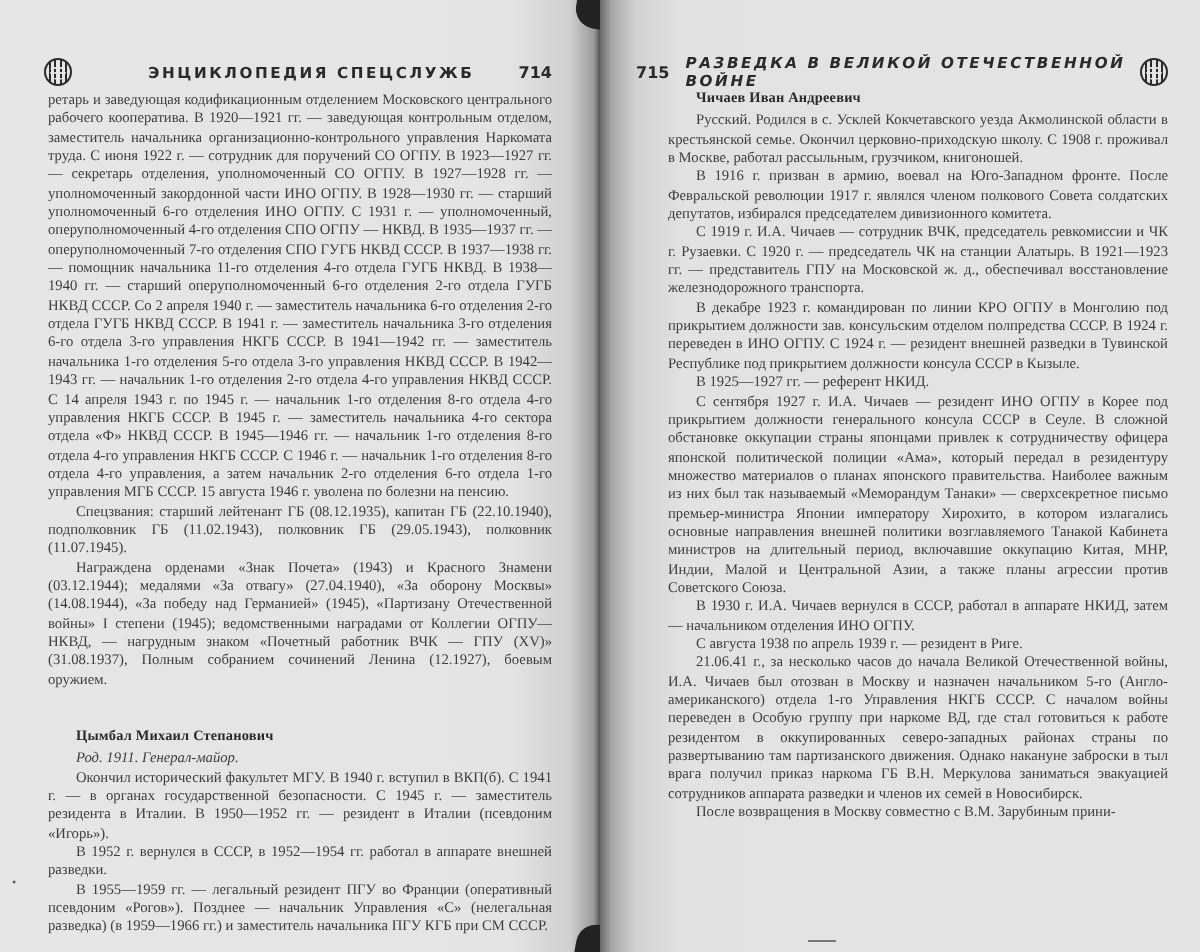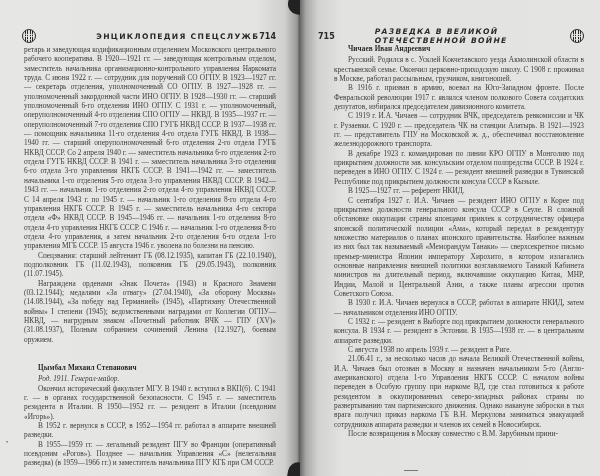--- a/index.html
+++ b/index.html
@@ -28,31 +28,31 @@
     position:absolute; right:-4px; top:-6px; width:16px; height:20px;
     background:#222; border-radius:0 0 0 10px; transform:rotate(10deg);
   }
   .corner-dark.bottom { top:auto; bottom:-6px; border-radius:10px 0 0 0; }
   .header {
     position:absolute; top:28px; height:16px; display:flex; align-items:center;
     font-family:"DejaVu Sans", sans-serif; font-weight:bold; font-size:7.6px; letter-spacing:1.3px;
     color:#2a2a2a;
   }
   .left .header { left:22px; right:24px; }
-  .right .header { left:18px; right:16px;gap:32px; }
+  .right .header { left:18px; right:16px; }
   .globe {
     width:14px; height:14px; border-radius:50%; border:1.6px solid #2a2a2a;
     box-sizing:border-box; position:relative; background:
       repeating-linear-gradient(to right, transparent 0 1.6px, #2a2a2a 1.6px 2.6px);
   }
   .globe::after {
     content:""; position:absolute; inset:2px; border-radius:50%;
     background:repeating-linear-gradient(to bottom, transparent 0 1.6px, rgba(230,230,228,.9) 1.6px 2.6px);
   }
-  .left .header .title { flex:1; text-align:right; padding-left:16px; }
+  .left .header .title { flex:1; text-align:center; padding-left:16px; }
   .left .header .pnum { font-size:8px; letter-spacing:0; }
   .right .header .pnum { font-size:8px; letter-spacing:0; margin-right:8px; }
   .right .header .title { flex:1;font-style:italic; }
   .text {
     position:absolute; font-size:7.35px; line-height:9.35px; text-align:justify;
     color:#3d3d3d;
   }
   .left .text { top:45px; left:24px; width:252px; }
   .right .text { top:45px; left:34px; width:250px; }
   .text p { margin:0; text-indent:14px; }
@@ -101,21 +101,20 @@
     </div>
     <div class="text">
       <div class="entry-name">Чичаев Иван Андреевич</div>
       <p>Русский. Родился в с. Усклей Кокчетавского уезда Акмолинской области в крестьянской семье. Окончил церковно-приходскую школу. С 1908 г. проживал в Москве, работал рассыльным, грузчиком, книгоношей.</p>
       <p>В 1916 г. призван в армию, воевал на Юго-Западном фронте. После Февральской революции 1917 г. являлся членом полкового Совета солдатских депутатов, избирался председателем дивизионного комитета.</p>
       <p>С 1919 г. И.А. Чичаев — сотрудник ВЧК, председатель ревкомиссии и ЧК г. Рузаевки. С 1920 г. — председатель ЧК на станции Алатырь. В 1921—1923 гг. — представитель ГПУ на Московской ж. д., обеспечивал восстановление железнодорожного транспорта.</p>
       <p>В декабре 1923 г. командирован по линии КРО ОГПУ в Монголию под прикрытием должности зав. консульским отделом полпредства СССР. В 1924 г. переведен в ИНО ОГПУ. С 1924 г. — резидент внешней разведки в Тувинской Республике под прикрытием должности консула СССР в Кызыле.</p>
       <p>В 1925—1927 гг. — референт НКИД.</p>
       <p>С сентября 1927 г. И.А. Чичаев — резидент ИНО ОГПУ в Корее под прикрытием должности генерального консула СССР в Сеуле. В сложной обстановке оккупации страны японцами привлек к сотрудничеству офицера японской политической полиции «Ама», который передал в резидентуру множество материалов о планах японского правительства. Наиболее важным из них был так называемый «Меморандум Танаки» — сверхсекретное письмо премьер-министра Японии императору Хирохито, в котором излагались основные направления внешней политики возглавляемого Танакой Кабинета министров на длительный период, включавшие оккупацию Китая, МНР, Индии, Малой и Центральной Азии, а также планы агрессии против Советского Союза.</p>
       <p>В 1930 г. И.А. Чичаев вернулся в СССР, работал в аппарате НКИД, затем — начальником отделения ИНО ОГПУ.</p>
-      <p>С 1932 г. — резидент в Выборге под прикрытием должности генерального консула. В 1934 г. — резидент в Эстонии. В 1935—1938 гг. — в центральном аппарате разведки.</p>
       <p>С августа 1938 по апрель 1939 г. — резидент в Риге.</p>
       <p>21.06.41 г., за несколько часов до начала Великой Отечественной войны, И.А. Чичаев был отозван в Москву и назначен начальником 5-го (Англо-американского) отдела 1-го Управления НКГБ СССР. С началом войны переведен в Особую группу при наркоме ВД, где стал готовиться к работе резидентом в оккупированных северо-западных районах страны по развертыванию там партизанского движения. Однако накануне заброски в тыл врага получил приказ наркома ГБ В.Н. Меркулова заниматься эвакуацией сотрудников аппарата разведки и членов их семей в Новосибирск.</p>
       <p>После возвращения в Москву совместно с В.М. Зарубиным прини-</p>
     </div>
     <div class="bottom-dash"></div>
   </div>
 
 </div>
 
 </body></html>

